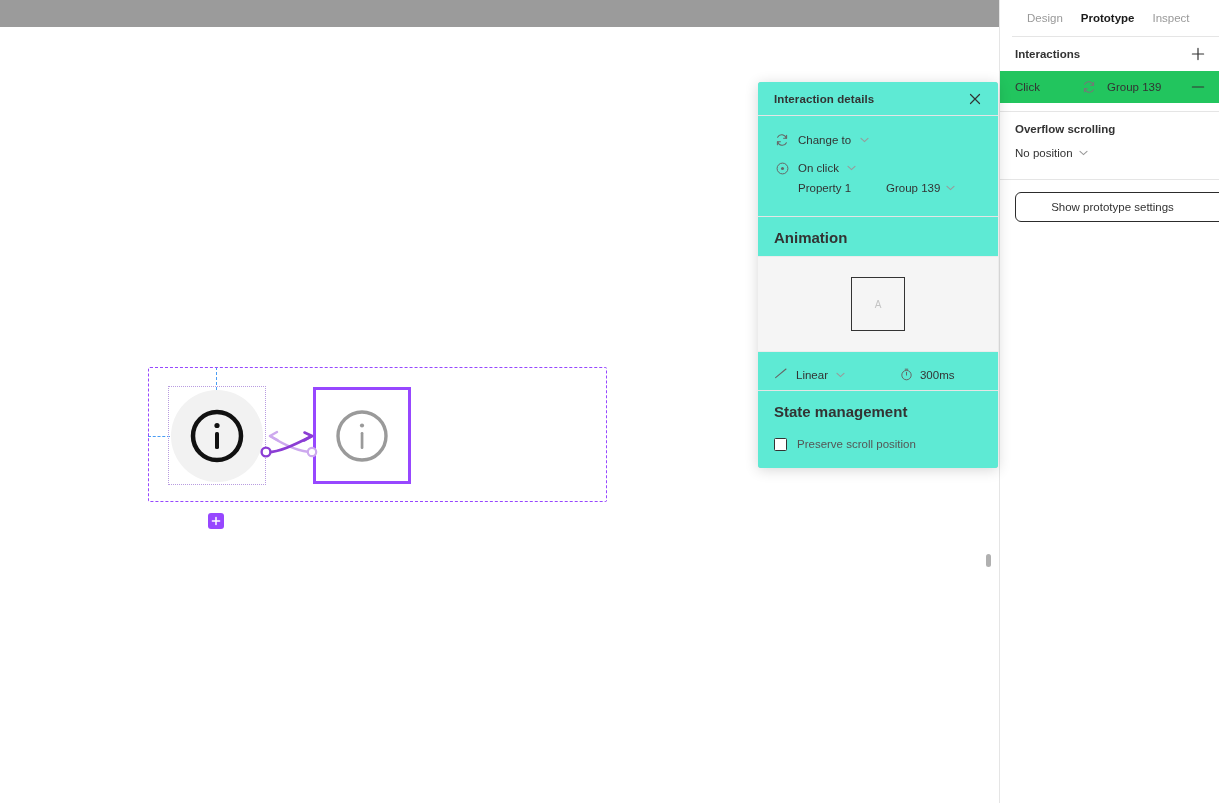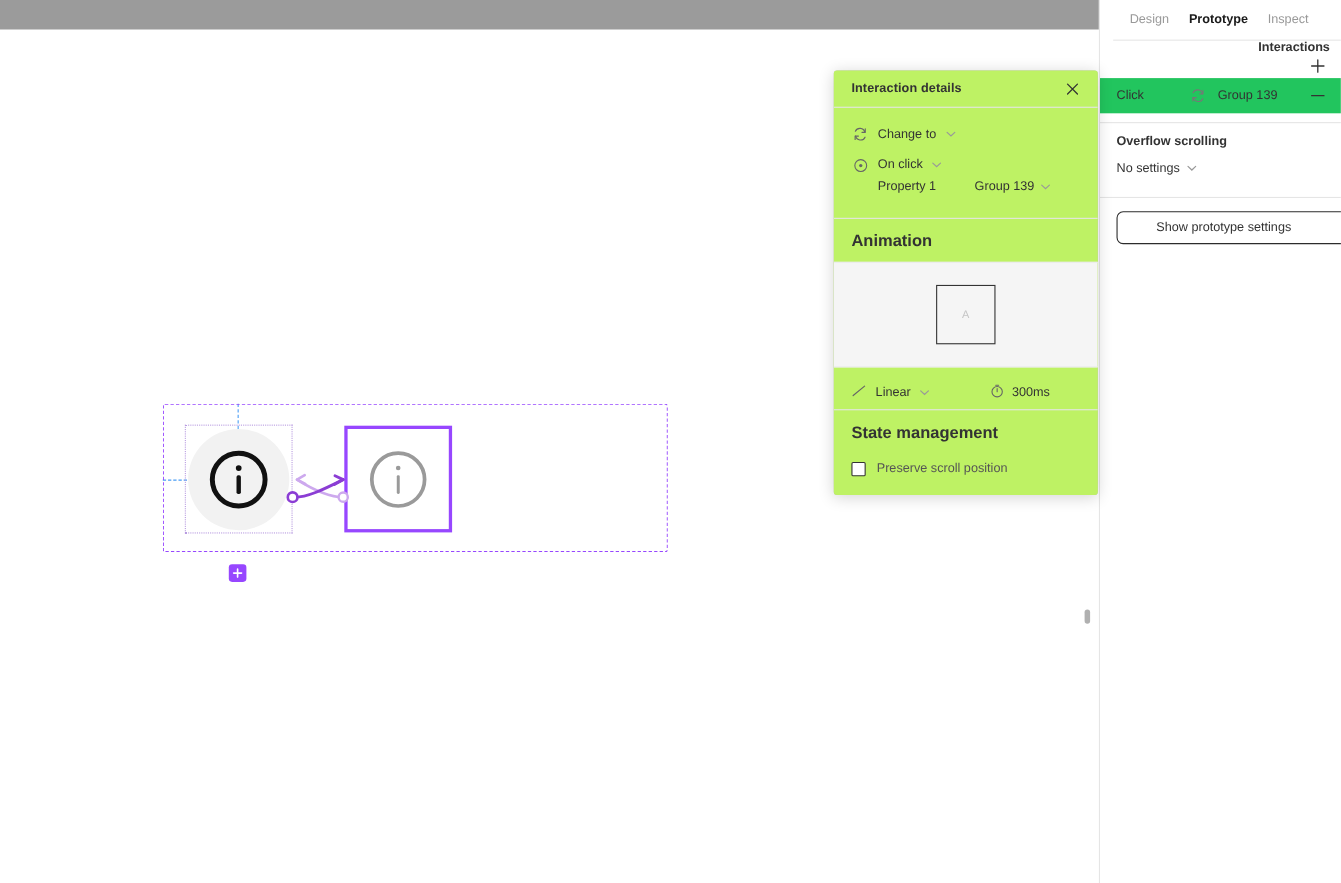--- a/index.html
+++ b/index.html
@@ -111,23 +111,23 @@
     border-radius: 3px;
     background: #9747ff;
     display: flex;
     align-items: center;
     justify-content: center;
   }
 
   
   .details-panel {
     position: absolute;
-    left: 758px; top: 64px;
+    left: 758px; top: 82px;
     width: 240px;
-    background: #bef264;
+    background: #5eead4;
     border-radius: 3px;
     box-shadow: 0 2px 14px rgba(0,0,0,0.16), 0 0 0.5px rgba(0,0,0,0.22);
     overflow: hidden;
     z-index: 5;
   }
   .dp-header {
     height: 34px;
     display: flex;
     align-items: center;
     justify-content: space-between;
@@ -263,24 +263,23 @@
     color: #999999;
     cursor: pointer;
   }
   .sb-tab.active {
     color: #1a1a1a;
     font-weight: bold;
   }
   .sb-section-head {
     height: 34px;
     display: flex;
-    align-items: flex-end;
+    align-items: center;
     justify-content: space-between;
     padding: 0 10px 0 15px;
-    flex-direction: column;
   }
   .sb-section-title {
     font-size: 11.5px;
     font-weight: bold;
     color: #333333;
   }
   .sb-plus {
     width: 22px; height: 22px;
     display: flex; align-items: center; justify-content: center;
     cursor: pointer;
@@ -524,21 +523,21 @@
           <path d="M1.4,7 H12.6" stroke="#333333" stroke-width="1.2" stroke-linecap="round"></path>
         </svg>
       </span>
     </div>
 
     <div class="sb-divider"></div>
 
     <div class="sb-block">
       <div class="sb-block-title">Overflow scrolling</div>
       <div class="sb-select">
-        <span>No settings</span>
+        <span>No position</span>
         <span class="chev">
           <svg width="9" height="6" viewBox="0 0 9 6">
               <path d="M1,1.3 L4.5,4.6 L8,1.3" fill="none" stroke="#999999" stroke-width="1.1" stroke-linecap="round"></path>
             </svg>
         </span>
       </div>
     </div>
 
     <div class="sb-divider"></div>
 

